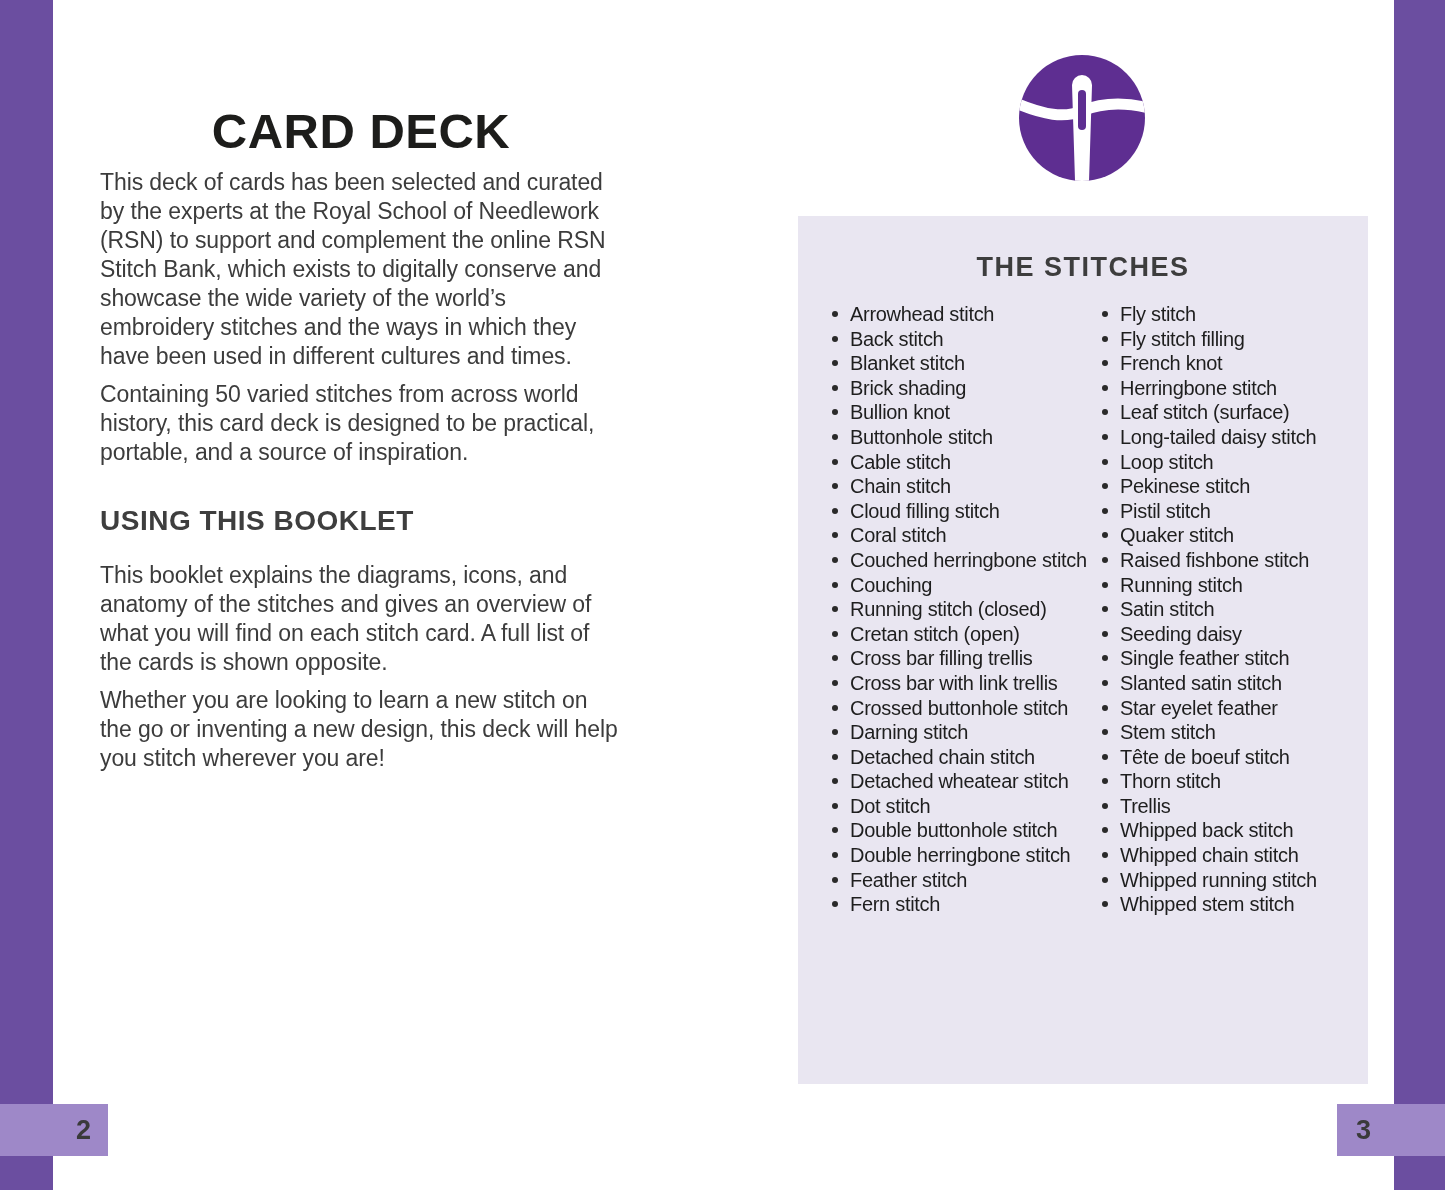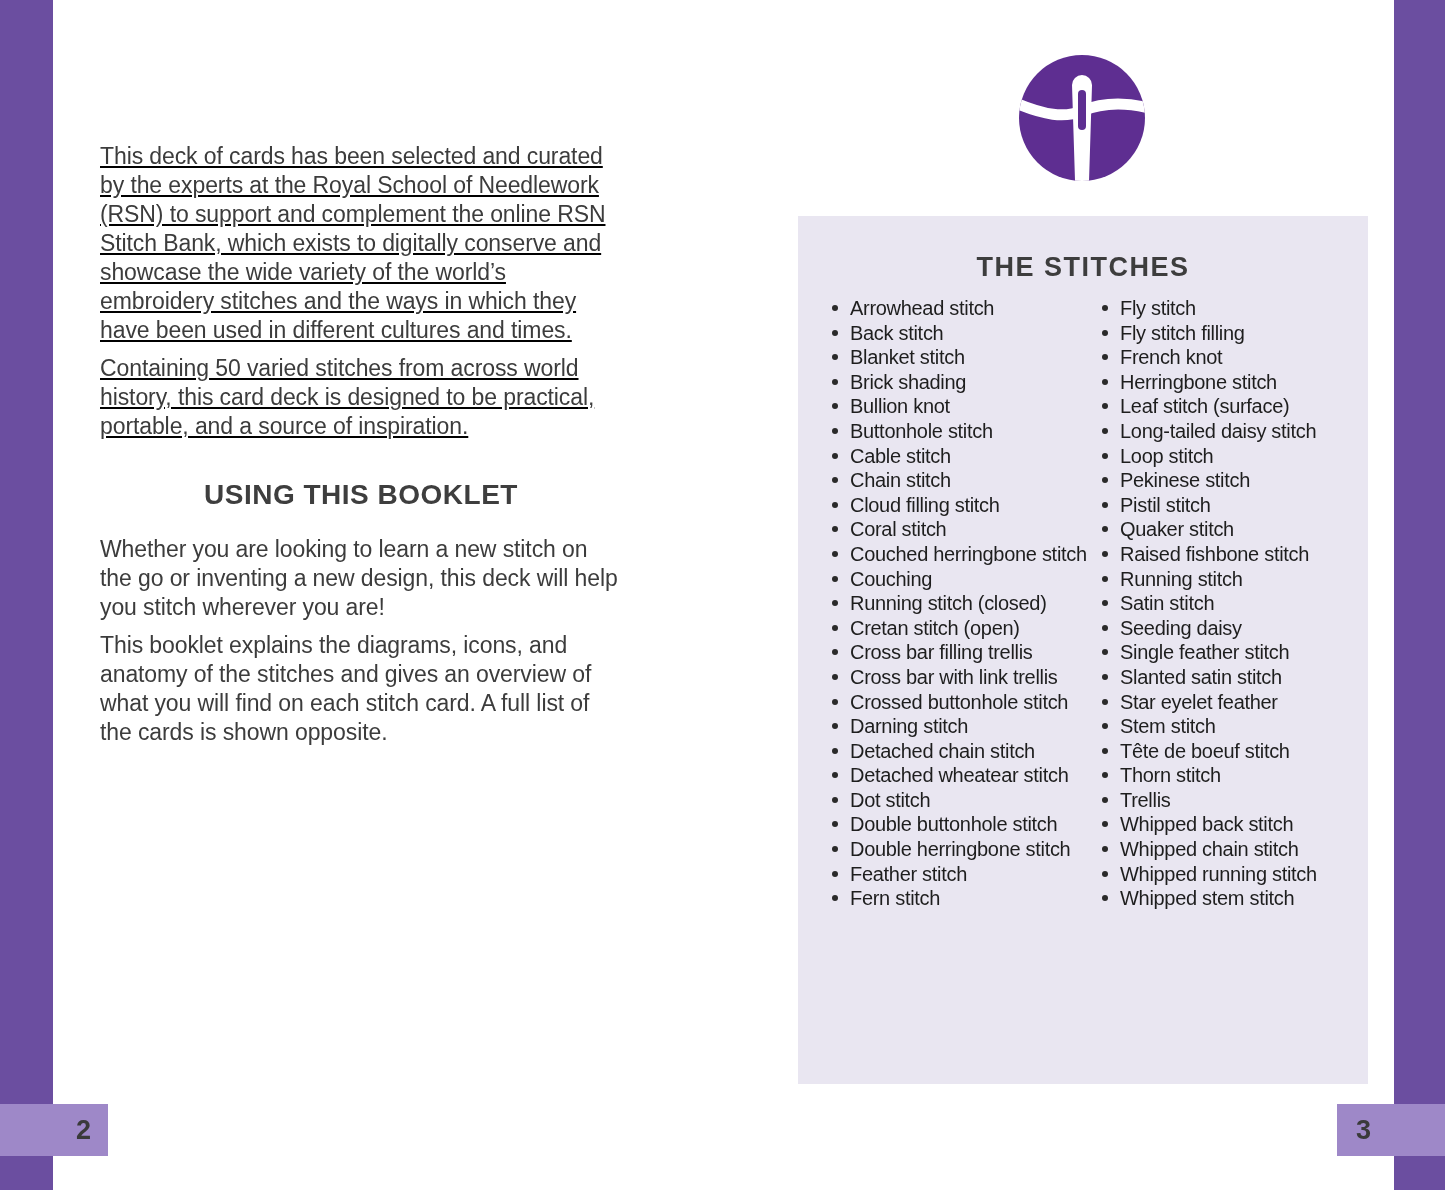--- a/index.html
+++ b/index.html
@@ -29,40 +29,40 @@
   
   .left-content { position:absolute; left:100px; top:106px; width:522px; }
   .page-title {
     margin:0; font-size:49px; line-height:50px; font-weight:700;
     color:#1D1D1B; text-align:center; letter-spacing:0.5px;
   }
   .body-copy p {
     margin:0 0 9px 0; font-size:23px; line-height:29px;
     color:#3C3C3C; letter-spacing:-0.1px;
   }
-  .intro { margin-top:36px;text-decoration:underline; }
+  .intro { margin-top:12px; }
   .section-heading {
     margin:38px 0 16px 0; font-size:28px; line-height:32px; font-weight:700;
-    color:#3E3E3E; text-align:center; letter-spacing:0.5px;
+    color:#3E3E3E; text-align:left; letter-spacing:0.5px;
   }
   .section-body { margin-top:24px; }
 
   
   .logo { position:absolute; left:1019px; top:55px; width:126px; height:126px; }
 
   
   .panel {
     position:absolute; left:798px; top:216px; width:570px; height:868px;
     background:#E9E6F1;
   }
   .panel-title {
     margin:36px 0 0 0; text-align:center; font-size:27px; font-weight:700;
     letter-spacing:1.5px; color:#3D3D3D;
   }
-  .stitch-col { position:absolute; top:80px; }
+  .stitch-col { position:absolute; top:86px; }
   .stitch-col.one { left:34px; }
   .stitch-col.two { left:304px; }
   .stitch-item {
     display:flex; align-items:flex-start; height:24.6px;
     font-size:20px; color:#1E1E1E; letter-spacing:-0.3px;
   }
   .dot {
     width:6px; height:6px; border-radius:50%; background:#2A2A2A;
     margin:9px 12px 0 0; flex:none;
   }
@@ -76,32 +76,33 @@
 
 <div class="page-tab left">
   <span class="page-num">2</span>
 </div>
 <div class="page-tab right">
   <span class="page-num">3</span>
 </div>
 
 <div class="left-content">
   <h1 class="page-title">
+    <span style="display:block">CARD DECK</span>
   </h1>
 
   <div class="body-copy intro">
       <p>This deck of cards has been selected and curated by the experts at the Royal School of Needlework (RSN) to support and complement the online RSN Stitch Bank, which exists to digitally conserve and showcase the wide variety of the world’s embroidery stitches and the ways in which they have been used in different cultures and times.</p>
       <p>Containing 50 varied stitches from across world history, this card deck is designed to be practical, portable, and a source of inspiration.</p>
     </div>
 
   <h2 class="section-heading">USING THIS BOOKLET</h2>
 
   <div class="body-copy section-body">
+      <p>This booklet explains the diagrams, icons, and anatomy of the stitches and gives an overview of what you will find on each stitch card. A full list of the cards is shown opposite.</p>
       <p>Whether you are looking to learn a new stitch on the go or inventing a new design, this deck will help you stitch wherever you are!</p>
-      <p>This booklet explains the diagrams, icons, and anatomy of the stitches and gives an overview of what you will find on each stitch card. A full list of the cards is shown opposite.</p>
     </div>
 </div>
 
 <svg class="logo" viewBox="0 0 126 126" aria-hidden="true">
   <defs>
     <clipPath id="logo-clip">
         <circle cx="63" cy="63" r="63"></circle>
       </clipPath>
   </defs>
   <circle cx="63" cy="63" r="63" fill="#5E2E91"></circle>

